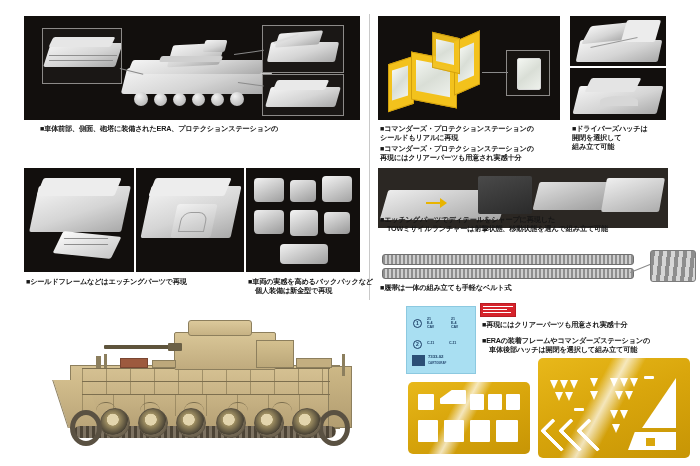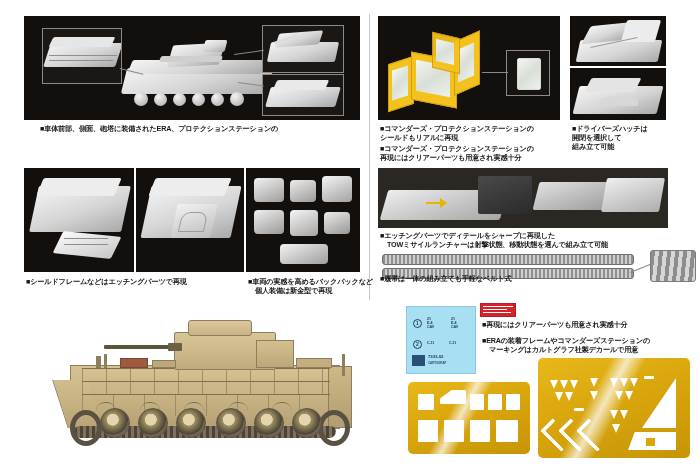--- a/index.html
+++ b/index.html
@@ -264,29 +264,29 @@
 
 <div class="photo" style="left:378px; top:168px; width:290px; height:60px; background:#2b2723;">
   <div class="cadsoft" style="left:6px; top:22px; width:120px; height:30px; transform:skewX(-16deg); background:linear-gradient(160deg,#ededed,#a5a5a5);"></div>
   <div class="cadsoft" style="left:100px; top:8px; width:54px; height:38px; background:linear-gradient(160deg,#4a4a4a,#2a2a2a); border-radius:2px;"></div>
   <div class="cadsoft" style="left:158px; top:14px; width:76px; height:28px; transform:skewX(-14deg); background:linear-gradient(160deg,#e0e0e0,#9c9c9c);"></div>
   <div class="cadsoft" style="left:226px; top:10px; width:58px; height:34px; transform:skewX(-10deg); background:linear-gradient(160deg,#efefef,#adadad);"></div>
   <div style="position:absolute;left:62px;top:30px;width:0;height:0;border-left:7px solid #e8b400;border-top:5px solid transparent;border-bottom:5px solid transparent;"></div>
   <div style="position:absolute;left:48px;top:34px;width:16px;height:2px;background:#e8b400;"></div>
 </div>
 
-<div class="cap" style="left:380px; top:231px; width:290px;">■エッチングパーツでディテールをシャープに再現した
+<div class="cap" style="left:380px; top:215px; width:290px;">■エッチングパーツでディテールをシャープに再現した
 　TOWミサイルランチャーは射撃状態、移動状態を選んで組み立て可能</div>
 
 <div class="track" style="left:382px; top:254px; width:250px; height:9px;"></div>
 <div class="track" style="left:382px; top:268px; width:250px; height:9px;"></div>
 <div class="leader" style="left:630px; top:272px; width:24px; transform:rotate(-22deg);"></div>
 <div style="position:absolute; left:650px; top:250px; width:44px; height:30px; background:repeating-linear-gradient(96deg,#8d8d8d 0 4px,#d6d6d6 4px 8px); border:1px solid #7b7b7b; border-radius:3px;"></div>
 
-<div class="cap" style="left:380px; top:274px; width:240px;">■履帯は一体の組み立ても手軽なベルト式</div>
+<div class="cap" style="left:380px; top:283px; width:240px;">■履帯は一体の組み立ても手軽なベルト式</div>
 
 <div style="position:absolute; left:60px; top:310px; width:300px; height:145px;">
 
   <div style="position:absolute; left:10px; top:55px; width:268px; height:62px; background:linear-gradient(180deg,#d6c293 0%,#c6b183 55%,#b5a075 100%); border:0.7px solid #8d7f5d;"></div>
 
   <div style="position:absolute; left:0px; top:70px; width:34px; height:48px; background:linear-gradient(180deg,#d2bd8c,#b9a478); transform:skewX(18deg); border-left:0.7px solid #8d7f5d;"></div>
 
   <div style="position:absolute; left:268px; top:56px; width:22px; height:60px; background:linear-gradient(180deg,#cdb886,#b29d71); border:0.6px solid #8d7f5d;"></div>
 
   <div style="position:absolute; left:22px; top:58px; width:248px; height:26px;
@@ -351,21 +351,21 @@
 </div>
 
 <div class="cg-logo" style="left:480px; top:303px; width:34px; height:12px;">
   <div class="bar" style="left:2px; top:2px; width:30px; height:1px;"></div>
   <div class="bar" style="left:2px; top:5px; width:24px; height:1px;"></div>
   <div class="bar" style="left:2px; top:8px; width:28px; height:1px;"></div>
 </div>
 
 <div class="cap" style="left:482px; top:320px; width:210px;">■再現にはクリアーパーツも用意され実感十分</div>
 <div class="cap" style="left:482px; top:336px; width:212px;">■ERAの装着フレームやコマンダーズステーションの
-　マーキングはカルトグラフ社製デカールで用意</div>
+　車体後部ハッチは開閉を選択して組み立て可能</div>
 
 <div class="fret" style="left:408px; top:382px; width:122px; height:72px;">
   <div class="fret-hole" style="left:10px; top:12px; width:16px; height:16px;"></div>
   <div class="fret-hole" style="left:32px; top:8px; width:26px; height:14px; clip-path:polygon(0 60%,45% 0,100% 0,100% 100%,0 100%);"></div>
   <div class="fret-hole" style="left:62px; top:12px; width:14px; height:16px;"></div>
   <div class="fret-hole" style="left:80px; top:12px; width:14px; height:16px;"></div>
   <div class="fret-hole" style="left:98px; top:12px; width:14px; height:16px;"></div>
   <div class="fret-hole" style="left:10px; top:38px; width:20px; height:22px;"></div>
   <div class="fret-hole" style="left:36px; top:38px; width:20px; height:22px;"></div>
   <div class="fret-hole" style="left:62px; top:38px; width:20px; height:22px;"></div>

